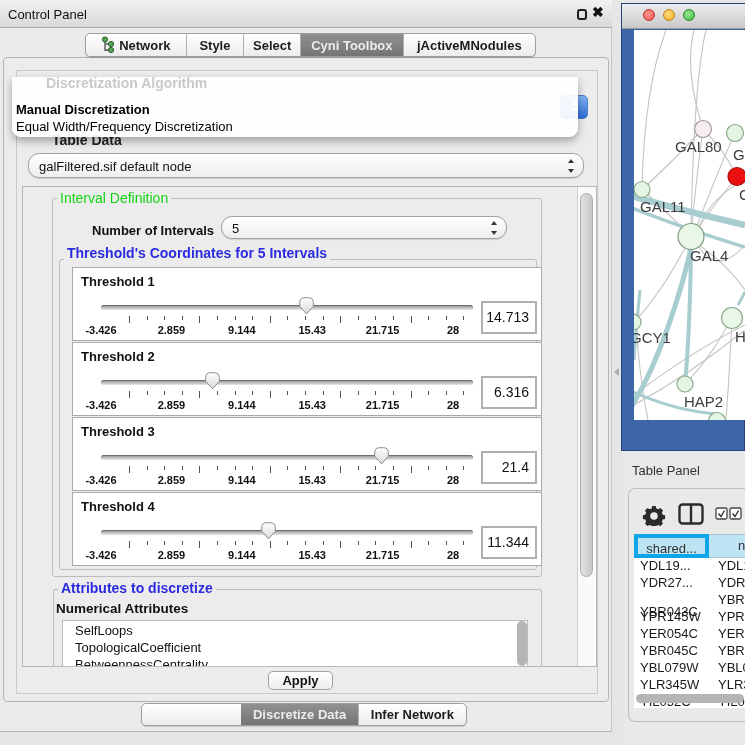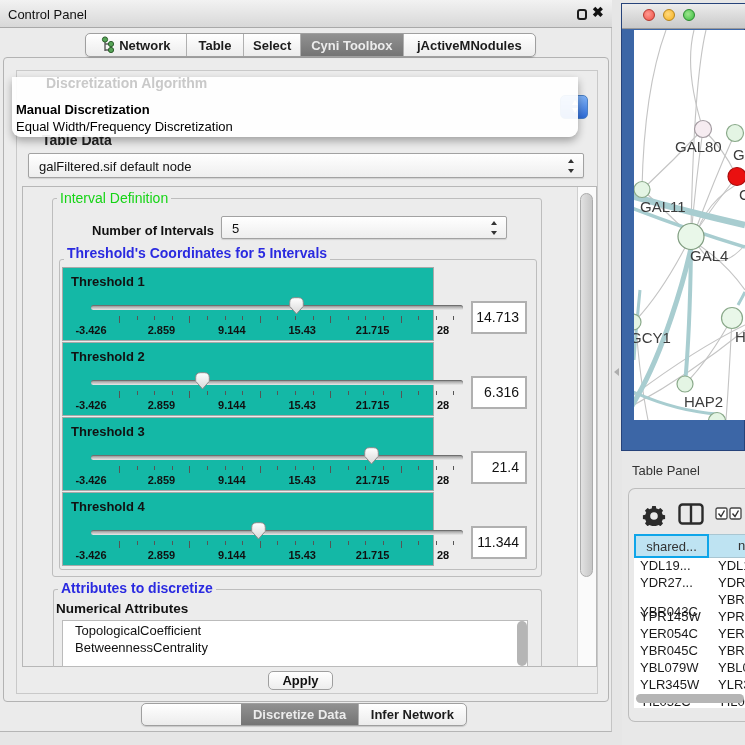--- a/index.html
+++ b/index.html
@@ -18,32 +18,32 @@
 #content { position:absolute; left:3px; top:57px; width:606px; height:645px; background:#ececec; border:1px solid #b3b3b3; border-radius:4px; }
 #inner { position:absolute; left:16px; top:70px; width:582px; height:624px; border:1px solid #c9c9c9; background:#ececec; }
 
 
 .seg { position:absolute; display:flex; background:linear-gradient(#ffffff,#ececec); border:1px solid #9f9f9f; border-radius:5px; overflow:hidden; box-shadow:0 1px 1px rgba(0,0,0,0.15); }
 .seg .s { display:flex; align-items:center; justify-content:center; font-size:13px; font-weight:600; color:#1c1c1c; border-right:1px solid #b0b0b0; height:100%; }
 .seg .s:last-child { border-right:none; }
 .seg .sel { background:linear-gradient(#919191,#747474); color:#ececec; }
 
 
-.combo { position:absolute; background:linear-gradient(#ffffff,#eeeeee); border:1px solid #a2a2a2; border-radius:2px; box-shadow:0 1px 1px rgba(0,0,0,0.12); font-size:13px; color:#111; }
+.combo { position:absolute; background:linear-gradient(#ffffff,#eeeeee); border:1px solid #a2a2a2; border-radius:11px; box-shadow:0 1px 1px rgba(0,0,0,0.12); font-size:13px; color:#111; }
 .combo .txt { position:absolute; left:10px; top:50%; transform:translateY(-50%); white-space:nowrap; }
 .combo .arr { position:absolute; right:7px; top:50%; margin-top:-7px; width:8px; height:14px; }
 .combo .arr .up { position:absolute; top:0; left:0; width:0;height:0;border-left:3.5px solid transparent;border-right:3.5px solid transparent;border-bottom:4.5px solid #333; }
 .combo .arr .dn { position:absolute; bottom:0; left:0; width:0;height:0;border-left:3.5px solid transparent;border-right:3.5px solid transparent;border-top:4.5px solid #333; }
 
 
 .group { position:absolute; border:1px solid #bdbdbd; border-radius:3px; }
 .gtitle { position:absolute; background:#ececec; padding:0 3px; white-space:nowrap; }
 
 
-.tbox { position:absolute; left:62px; width:372px; height:74px; border:1px solid #a9a9a9; background:#14b8a6; }
+.tbox { position:absolute; left:72px; width:470px; height:74px; border:1px solid #a9a9a9; background:#ffffff; }
 .tbox .tl { position:absolute; left:8px; top:6px; font-size:13px; font-weight:bold; color:#111; }
 .track { position:absolute; left:28px; top:37px; width:372px; height:5px; border-radius:3px; background:linear-gradient(#8f8f8f,#e8e8e8); box-shadow:inset 0 1px 1px rgba(0,0,0,0.3); }
 .ticks { position:absolute; left:28px; top:48px; width:353px; height:5px; }
 .mtick { position:absolute; top:0; width:1px; height:7px; background:#555; }
 .slab { position:absolute; top:56px; transform:translateX(-50%); font-size:11px; font-weight:bold; color:#111; white-space:nowrap; }
 .vfield { position:absolute; left:408px; top:33px; width:56px; height:33px; background:#fff; border:2px solid #b0b0b0; font-size:14px; color:#111; text-align:right; line-height:29px; padding-right:6px; }
 .thumb { position:absolute; top:29px; width:15px; height:18px; }
 
 
 #numlist { position:absolute; left:62px; top:620px; width:466px; height:47px; background:#fff; border:1px solid #bbb; font-size:13px; color:#111; overflow:hidden; }
@@ -63,38 +63,38 @@
 
   <div class="seg" style="left:85px; top:33px; width:451px; height:24px;">
     <div class="s" style="width:101px;"><svg width="14" height="18" viewBox="0 0 14 18" style="margin-right:4px;">
           <line x1="4" y1="4" x2="4" y2="15" stroke="#5a5a5a" stroke-width="1.4"></line>
           <line x1="4" y1="8" x2="9" y2="8" stroke="#5a5a5a" stroke-width="1.4"></line>
           <line x1="4" y1="14" x2="9" y2="14" stroke="#5a5a5a" stroke-width="1.4"></line>
           <circle cx="4" cy="3.5" r="2.6" fill="#57a557" stroke="#2c5d2c" stroke-width="1"></circle>
           <circle cx="10" cy="8" r="2.6" fill="#57a557" stroke="#2c5d2c" stroke-width="1"></circle>
           <circle cx="10" cy="14" r="2.6" fill="#57a557" stroke="#2c5d2c" stroke-width="1"></circle>
         </svg>Network</div>
-    <div class="s" style="width:58px;">Table</div>
+    <div class="s" style="width:58px;">Style</div>
     <div class="s" style="width:57px;">Select</div>
     <div class="s sel" style="width:103px;">Cyni Toolbox</div>
     <div class="s" style="width:132px;">jActiveMNodules</div>
   </div>
 
   <div class="abs" style="z-index:6; left:46px; top:75px; font-size:14px; font-weight:bold; color:#c9c9c9;">Discretization Algorithm</div>
 
   <div class="abs" style="left:560px; top:95px; width:28px; height:24px; border:1px solid #4a7fc4; border-radius:5px; background:linear-gradient(#7fb2f7,#2e6cd8);">
     <div style="position:absolute;right:9px;top:4px;width:0;height:0;border-left:3.5px solid transparent;border-right:3.5px solid transparent;border-bottom:5px solid #fff;"></div>
     <div style="position:absolute;right:9px;top:12px;width:0;height:0;border-left:3.5px solid transparent;border-right:3.5px solid transparent;border-top:5px solid #fff;"></div>
   </div>
 
   <div class="abs" id="popup" style="z-index:5; left:12px; top:77px; width:566px; height:60px; background:rgba(255,255,255,0.93); border-radius:0 0 9px 9px; box-shadow:0 4px 9px rgba(0,0,0,0.32);"></div>
   <div class="abs" style="z-index:6; left:16px; top:102px; font-size:13px; font-weight:bold; color:#000;">Manual Discretization</div>
   <div class="abs" style="z-index:6; left:16px; top:119px; font-size:13px; color:#000;">Equal Width/Frequency Discretization</div>
 
-  <div class="abs" style="left:42px; top:132px; font-size:14px; font-weight:bold; color:#222;">Table Data</div>
+  <div class="abs" style="left:52px; top:132px; font-size:14px; font-weight:bold; color:#222;">Table Data</div>
   <div class="combo" style="left:28px; top:153px; width:556px; height:25px;">
     <span class="txt">galFiltered.sif default node</span>
     <span class="arr">
         <span class="up"></span>
         <span class="dn"></span>
       </span>
   </div>
 
   <div class="abs" id="scrollpane" style="left:22px; top:186px; width:575px; height:481px; border:1px solid #b7b7b7; background:#ececec; overflow:hidden;"></div>
 
@@ -286,20 +286,21 @@
           </linearGradient>
         </defs>
         <path d="M0.7,5.6 Q0.7,0.7 5.6,0.7 L9.4,0.7 Q14.3,0.7 14.3,5.6 L14.3,9.3 L7.5,16.9 L0.7,9.3 Z" fill="url(#thg3)" stroke="#8a8a8a" stroke-width="1"></path>
       </svg>
 </div>
 
   <div class="group" style="left:53px; top:589px; width:489px; height:78px; border-bottom:none; border-radius:3px 3px 0 0;"></div>
   <div class="gtitle" style="left:58px; top:580px; font-size:14px; font-weight:bold; color:#2a2ae0;">Attributes to discretize</div>
   <div class="abs" style="left:56px; top:601px; font-size:13.5px; font-weight:bold; color:#111;">Numerical Attributes</div>
   <div id="numlist">
+    <div style="padding:2px 0 0 12px;">SelfLoops</div>
     <div style="padding:2px 0 0 12px;">TopologicalCoefficient</div>
     <div style="padding:2px 0 0 12px;">BetweennessCentrality</div>
   </div>
   <div class="abs" style="left:517px; top:621px; width:10px; height:45px; background:#b5b5b5; border-radius:5px;"></div>
 
   <div class="abs" style="left:268px; top:671px; width:65px; height:19px; background:linear-gradient(#ffffff,#ededed); border:1px solid #9f9f9f; border-radius:5px; text-align:center; font-size:13px; font-weight:600; color:#111; line-height:17px;">Apply</div>
 
   <div class="seg" style="left:141px; top:703px; width:326px; height:23px;">
     <div class="s" style="width:100px;margin-top:32px;">Impute Data</div>
     <div class="s sel" style="width:118px; color:#ececec;">Discretize Data</div>
@@ -385,21 +386,21 @@
       <rect x="1.5" y="1.5" width="23" height="19" rx="3" fill="none" stroke="#2b2b2b" stroke-width="2.4"></rect>
       <line x1="13" y1="2" x2="13" y2="20" stroke="#2b2b2b" stroke-width="2.4"></line>
     </svg>
   <svg style="position:absolute;left:86px;top:18px;" width="28" height="14" viewBox="0 0 28 14">
       <rect x="1" y="1" width="11" height="11" rx="1.5" fill="#fff" stroke="#444" stroke-width="1.3"></rect>
       <path d="M3.5,6.5 l2.5,3 l3.5,-6" fill="none" stroke="#333" stroke-width="1.4"></path>
       <rect x="15" y="1" width="11" height="11" rx="1.5" fill="#fff" stroke="#444" stroke-width="1.3"></rect>
       <path d="M17.5,6.5 l2.5,3 l3.5,-6" fill="none" stroke="#333" stroke-width="1.4"></path>
     </svg>
   <div style="position:absolute;left:5px;top:45px;width:112px;height:174px;background:#fff;"></div>
-  <div style="position:absolute;left:5px;top:45px;width:75px;height:24px;background:#bee3f2;border:2px solid #0ea5e9;font-size:13px;color:#333;text-align:center;line-height:22px;">shared...</div>
+  <div style="position:absolute;left:5px;top:45px;width:75px;height:24px;background:#bee3f2;border:4px solid #0ea5e9;font-size:13px;color:#333;text-align:center;line-height:22px;">shared...</div>
   <div style="position:absolute;left:80px;top:45px;width:37px;height:24px;background:#bee3f2;border:1px solid #a9c6d2;border-left:none;font-size:13px;color:#333;padding-left:29px;line-height:22px;">n</div>
   <div id="trows" style="position:absolute;left:0;top:69px;width:117px;height:150px;font-size:13px;color:#1a1a1a;overflow:hidden;">
       <div style="position:absolute;left:11px;top:0px;white-space:nowrap;">YDL19...</div>
       <div style="position:absolute;left:89px;top:0px;white-space:nowrap;">YDL1</div>
       <div style="position:absolute;left:11px;top:17px;white-space:nowrap;">YDR27...</div>
       <div style="position:absolute;left:89px;top:17px;white-space:nowrap;">YDR2</div>
       <div style="position:absolute;left:11px;top:46px;white-space:nowrap;">YBR043C</div>
       <div style="position:absolute;left:89px;top:34px;white-space:nowrap;">YBR0</div>
       <div style="position:absolute;left:11px;top:51px;white-space:nowrap;">YPR145W</div>
       <div style="position:absolute;left:89px;top:51px;white-space:nowrap;">YPR1</div>

